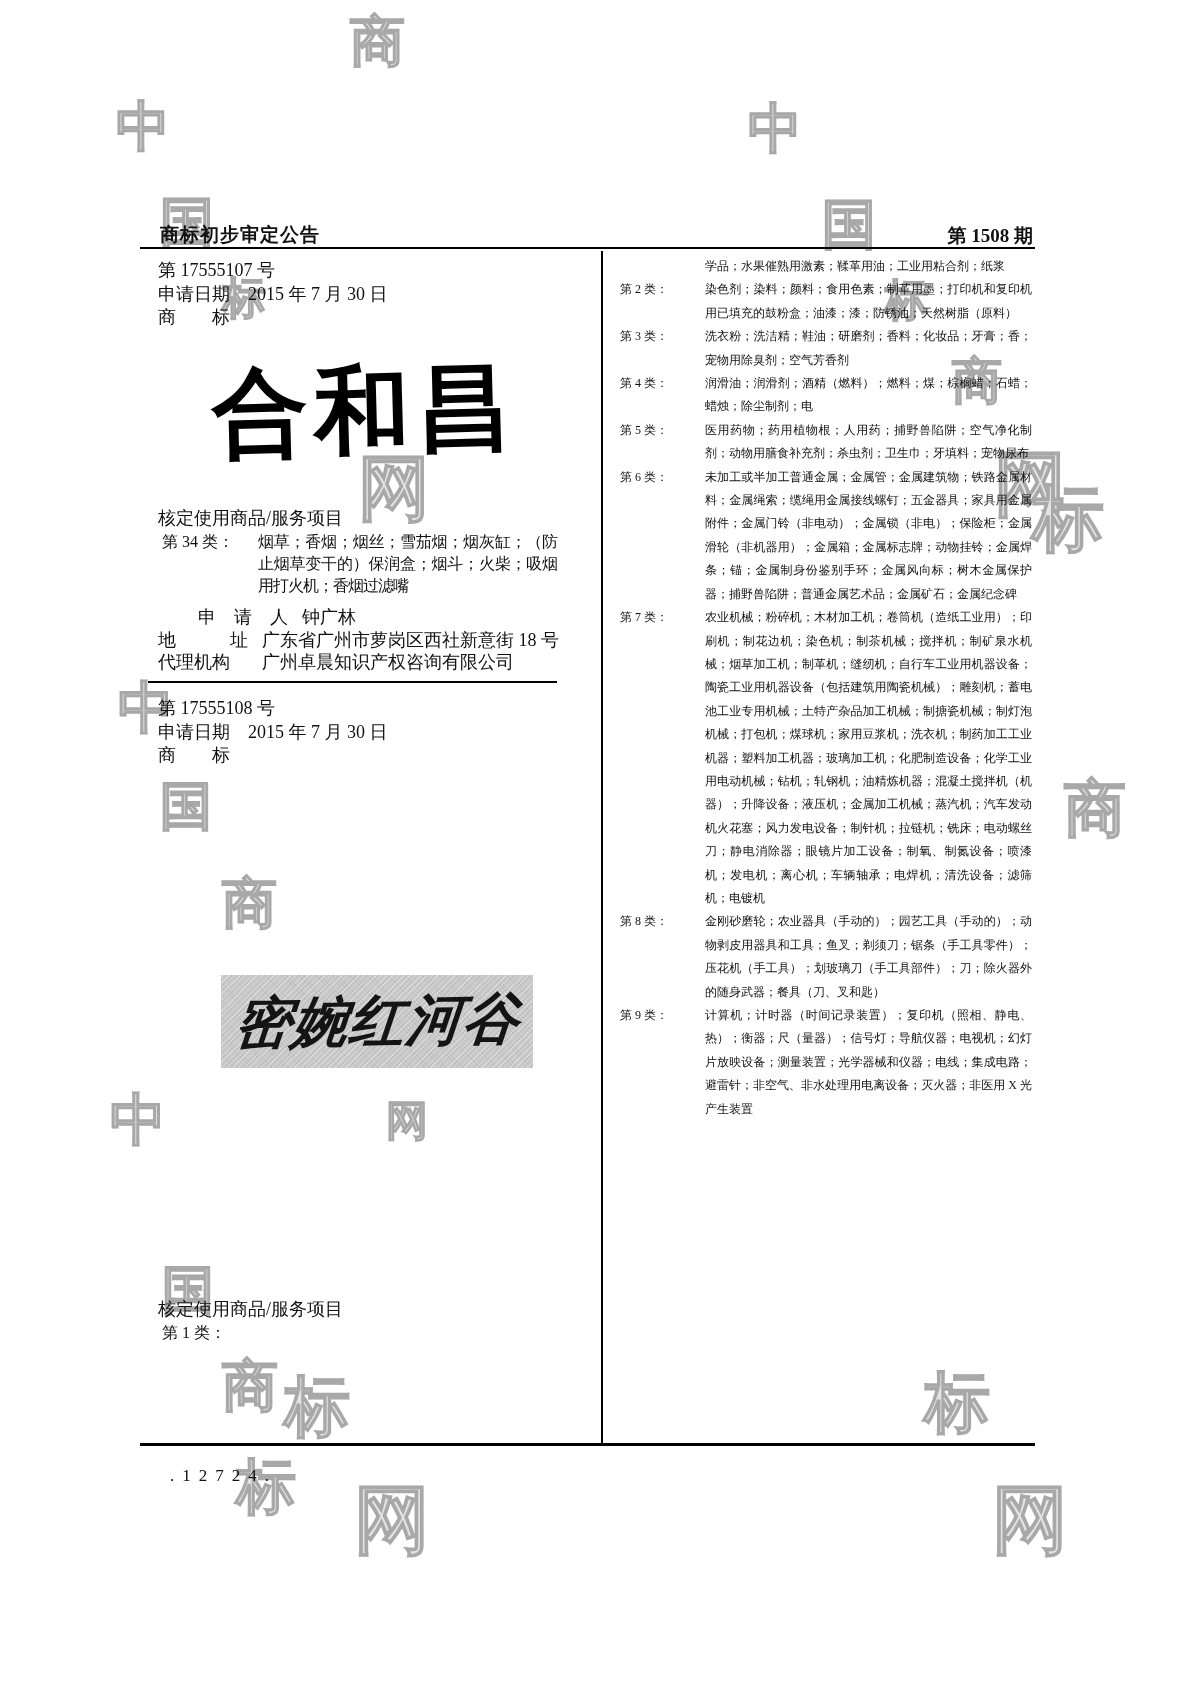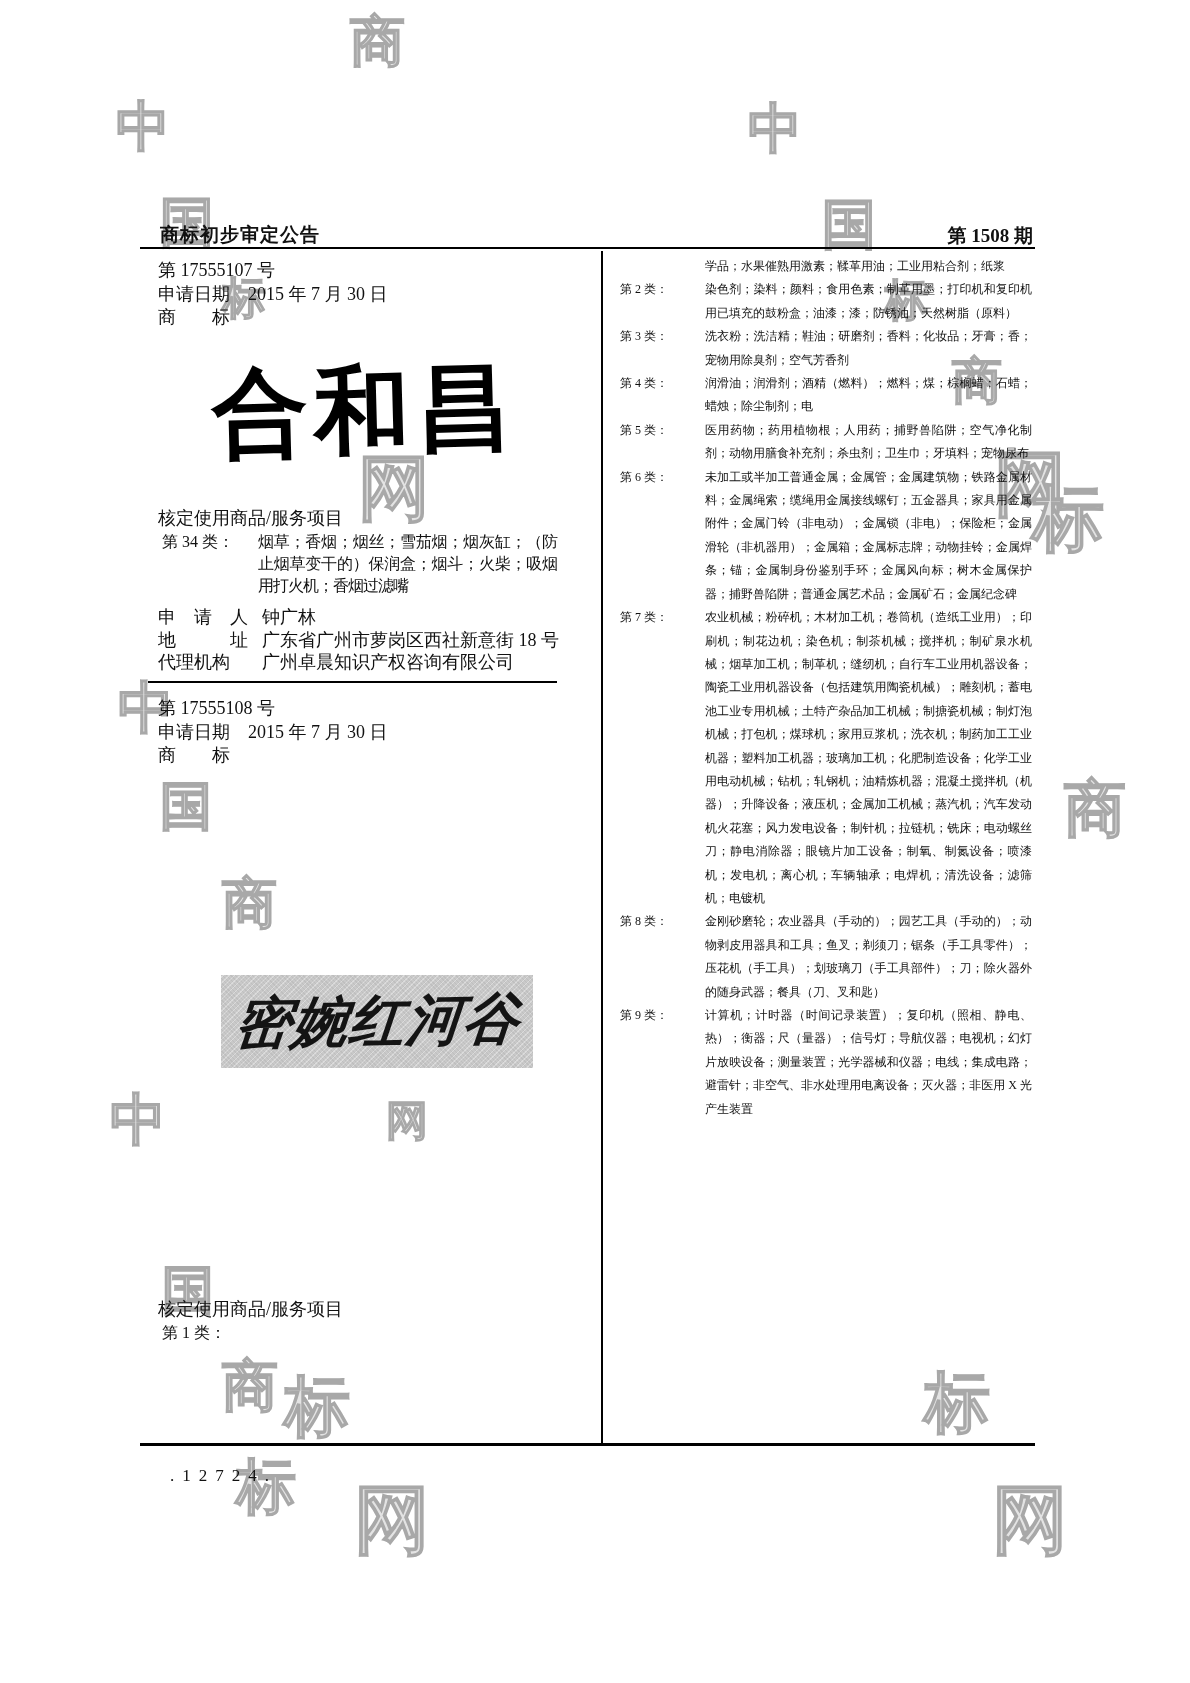--- a/index.html
+++ b/index.html
@@ -95,21 +95,21 @@
 
   <div class="calligraphy1 fg">合和昌</div>
 
   <div class="section-title fg" style="left:158px; top:507px;">核定使用商品/服务项目</div>
   <div class="class-entry-left fg" style="top:531px;">
     <span class="entry-label">第 34 类：</span>
     <span class="entry-text">烟草；香烟；烟丝；雪茄烟；烟灰缸；（防止烟草变干的）保润盒；烟斗；火柴；吸烟用打火机；香烟过滤嘴</span>
   </div>
 
   <div class="block fg" style="left:158px; top:606px; width:400px;">
-    <div class="row kv" style="line-height:22.5px;">
+    <div class="row kv" style="line-height:22.5px;margin-left:40px;">
       <span class="kv-label w104">申　请　人</span>
       <span>钟广林</span>
     </div>
     <div class="row kv" style="line-height:22.5px;">
       <span class="kv-label w104">地　　　址</span>
       <span>广东省广州市萝岗区西社新意街 18 号</span>
     </div>
     <div class="row kv" style="line-height:22.5px;">
       <span class="kv-label w104">代理机构</span>
       <span>广州卓晨知识产权咨询有限公司</span>

